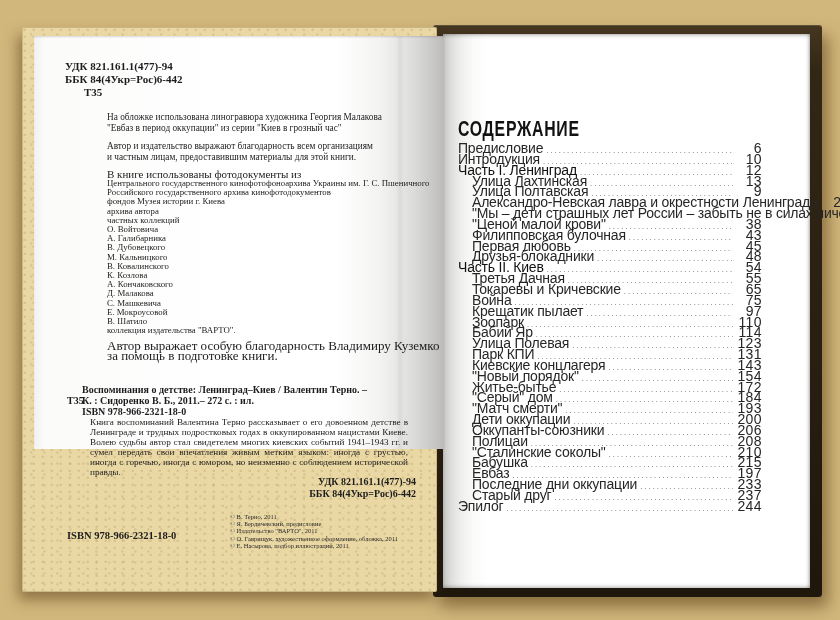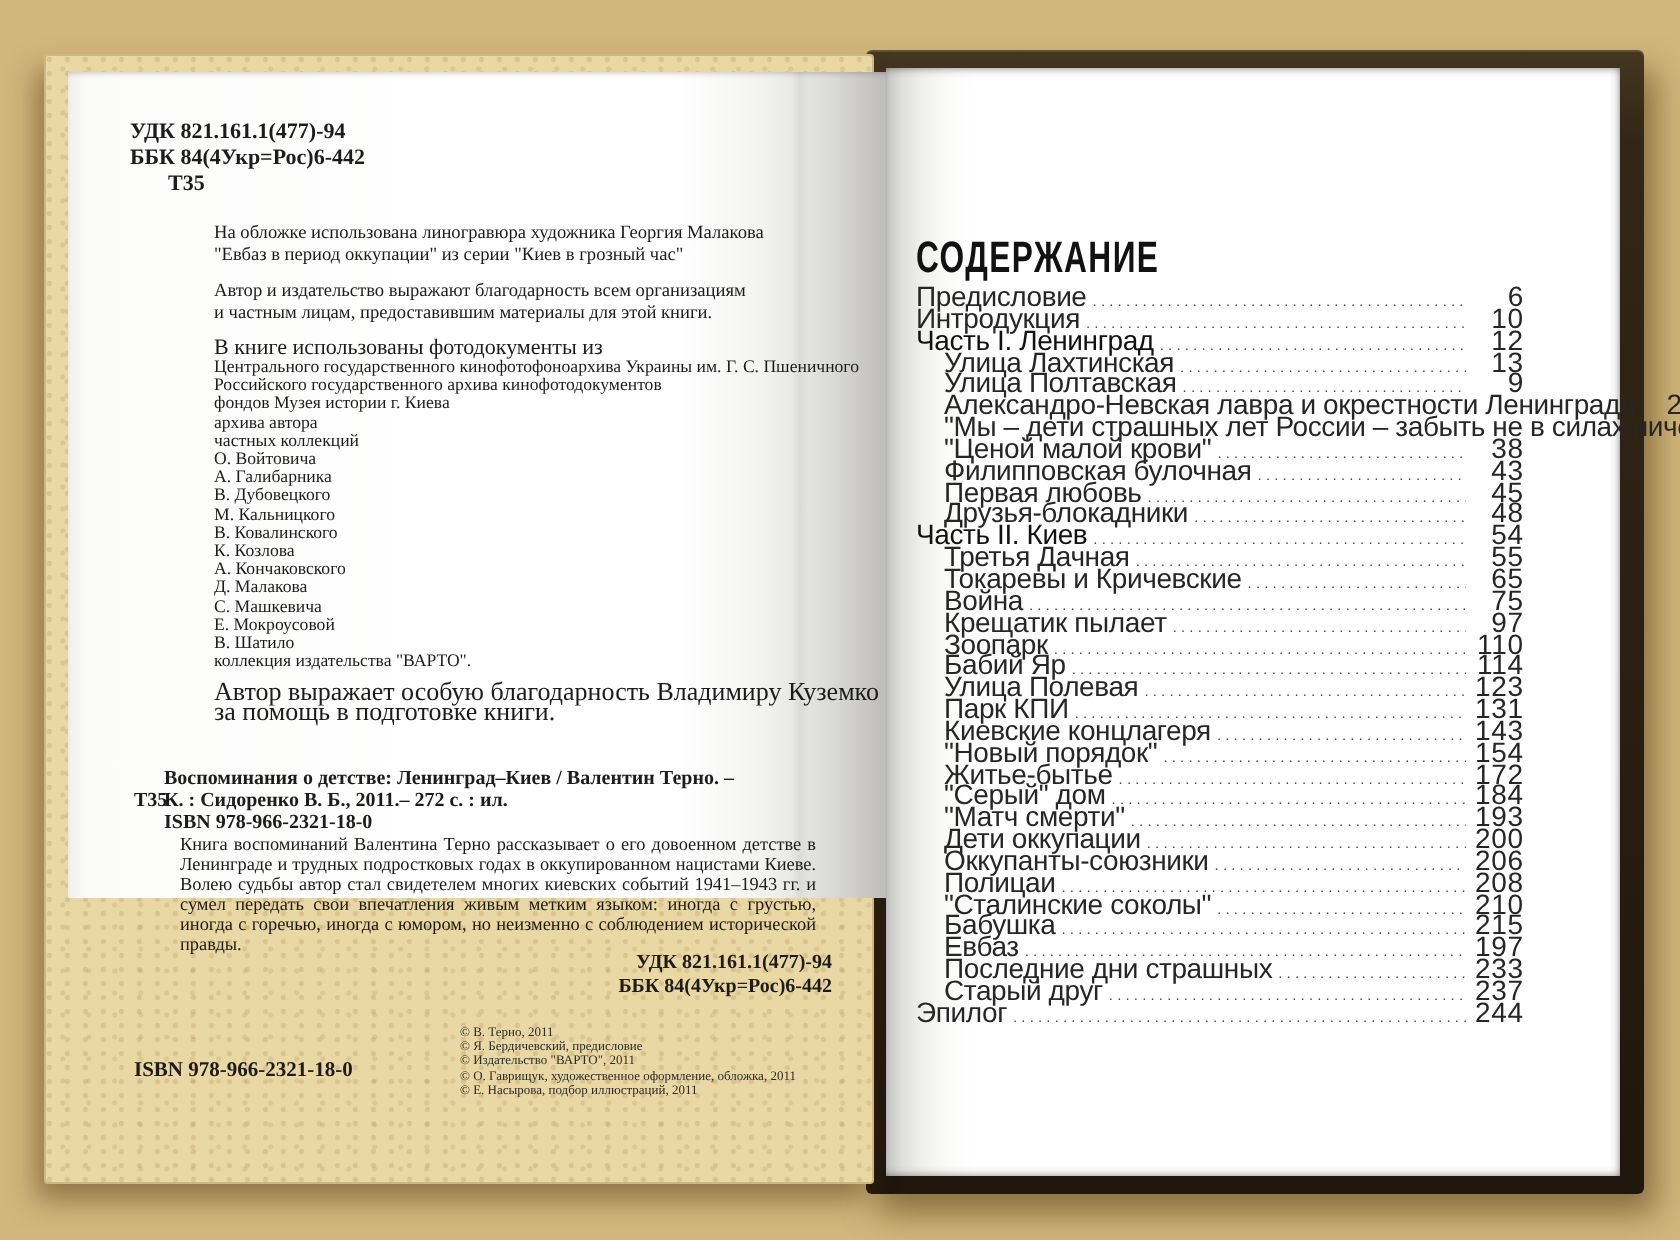--- a/index.html
+++ b/index.html
@@ -288,21 +288,21 @@
           <span class="lbl">Бабушка</span>
           <span class="dots"></span>
           <span class="pg">215</span>
         </div>
       <div class="row sub">
           <span class="lbl">Евбаз</span>
           <span class="dots"></span>
           <span class="pg">197</span>
         </div>
       <div class="row sub">
-          <span class="lbl">Последние дни страшных</span>
+          <span class="lbl">Последние дни оккупации</span>
           <span class="dots"></span>
           <span class="pg">233</span>
         </div>
       <div class="row sub">
           <span class="lbl">Старый друг</span>
           <span class="dots"></span>
           <span class="pg">237</span>
         </div>
       <div class="row">
           <span class="lbl">Эпилог</span>

